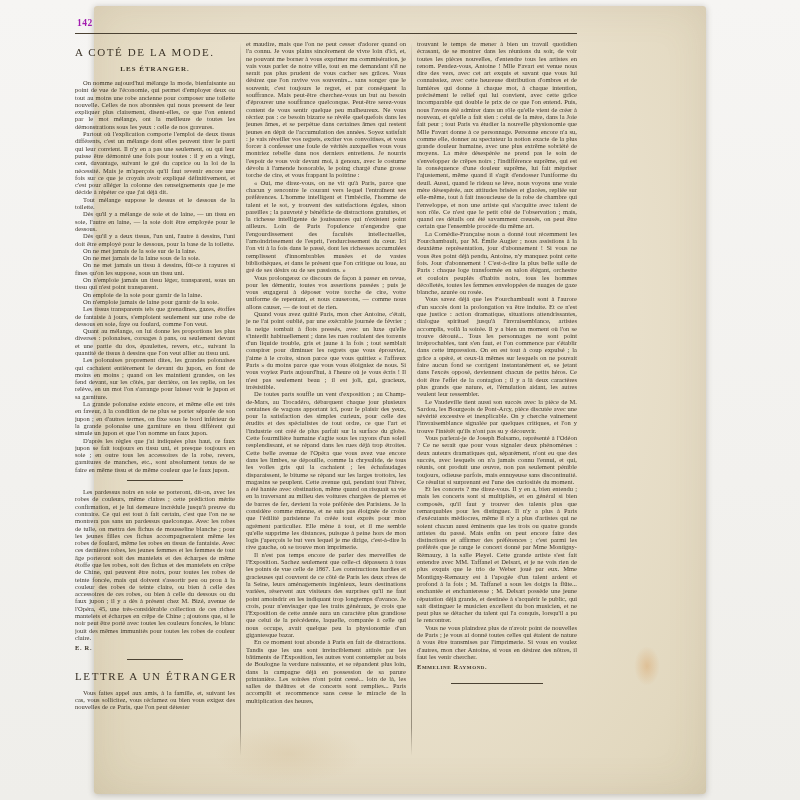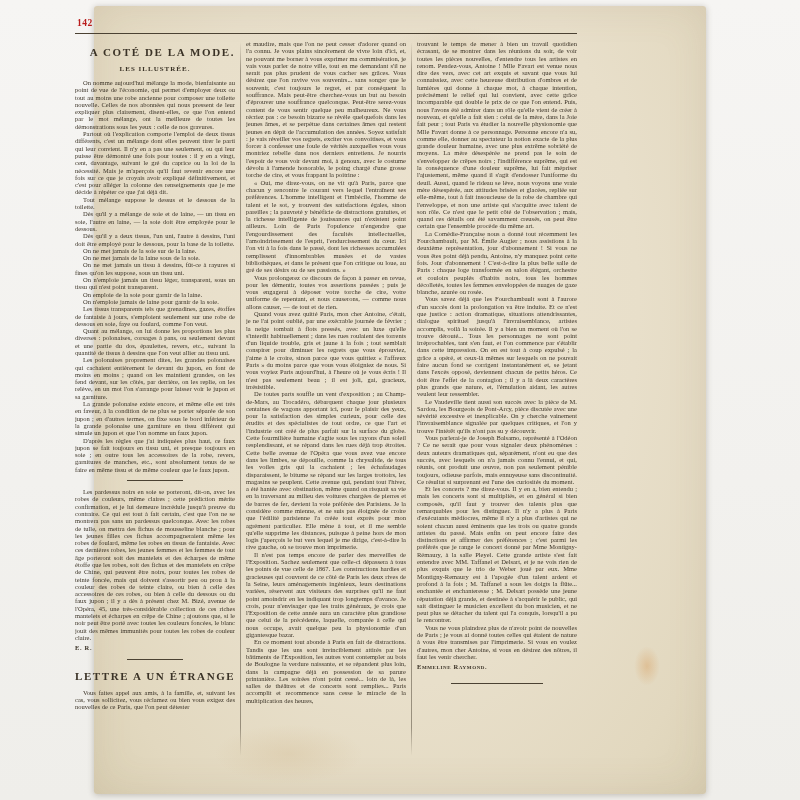--- a/index.html
+++ b/index.html
@@ -13,33 +13,33 @@
     position:absolute;left:94px;top:6px;width:612px;height:788px;
     background:radial-gradient(ellipse at 50% 38%, #ece3d0 0%, #e8dfca 55%, #e2d8bf 85%, #dcd2b6 100%);
     box-shadow:0 1px 6px rgba(60,50,35,.28), inset 0 0 40px rgba(120,100,70,.12);
     border-radius:3px;
   }
   .stain{position:absolute;border-radius:50%;pointer-events:none;}
   .stain.s1{left:120px;top:718px;width:150px;height:60px;background:radial-gradient(ellipse,rgba(196,162,110,.20),rgba(196,162,110,0) 70%);}
   .stain.s2{left:540px;top:640px;width:26px;height:40px;background:radial-gradient(ellipse,rgba(214,150,80,.38),rgba(214,150,80,0) 70%);}
   .stain.s3{left:300px;top:20px;width:120px;height:40px;background:radial-gradient(ellipse,rgba(190,160,115,.14),rgba(190,160,115,0) 70%);}
 
-  .header{position:absolute;left:75px;top:14px;width:502px;height:26px;color:#b91c1c;}
+  .header{position:absolute;left:75px;top:14px;width:502px;height:26px;color:#a21caf;}
   .page-number{position:absolute;left:2px;top:4px;font-weight:bold;font-size:9.5px;letter-spacing:.5px;}
   .masthead{position:absolute;left:0;right:0;top:4px;text-align:center;font-weight:bold;font-size:9.5px;letter-spacing:1.2px;}
   .header-rule{position:absolute;left:0;right:0;top:19px;border-top:1.2px solid #4b4233;}
 
   .columns{
     position:absolute;left:75px;top:40px;width:502px;height:730px;
     display:flex;color:#3b3327;
   }
   .col{width:160px;height:730px;overflow:hidden;}
   .colsep{width:1px;margin:2px 5px 14px 5px;background:linear-gradient(180deg,rgba(75,66,51,.0),rgba(75,66,51,.5) 4%,rgba(75,66,51,.5) 96%,rgba(75,66,51,0));}
 
-  .art-title{font-size:11px;font-weight:bold;letter-spacing:1.6px;text-align:right;margin:6px 0 7px 0;white-space:nowrap;}
+  .art-title{font-size:11px;font-weight:normal;letter-spacing:1.6px;text-align:left;margin:6px 0 7px 0;white-space:nowrap;}
   .art-subtitle{font-size:7px;font-weight:bold;letter-spacing:1px;text-align:center;margin:0 0 6px 0;}
   .col p{margin:0;font-size:6.5px;line-height:7.3px;text-align:justify;text-indent:8px;word-spacing:.2px;}
   .col p.noindent{text-indent:0;}
   .divider{width:56px;border-top:1.3px solid #4b4233;margin:7px auto 7px auto;}
   .signature{text-align:right;font-size:7px;font-weight:bold;letter-spacing:.6px;padding-right:22px;margin:3px 0 2px 0 !important;text-indent:0 !important;}
   .signature-author{font-variant:small-caps;font-size:7.5px;padding-right:10px;}
   .end-rule{width:92px;border-top:1.2px solid #4b4233;margin:12px auto 0 auto;}
   .lettre-title{margin-top:10px;}
 </style>
 </head>
@@ -55,21 +55,21 @@
 
 <div class="header">
   <span class="page-number">142</span>
   <div class="header-rule"></div>
 </div>
 
 <div class="columns">
 
   <div class="col">
     <h1 class="art-title">A COTÉ DE LA MODE.</h1>
-    <h2 class="art-subtitle">LES ILLUSTRÉE.</h2>
+    <h2 class="art-subtitle">LES ÉTRANGER.</h2>
     <div>
         <p>On nomme aujourd'hui mélange la mode, bienfaisante au point de vue de l'économie, qui permet d'employer deux ou tout au moins une robe ancienne pour composer une toilette nouvelle. Celles de nos abonnées qui nous pressent de leur expliquer plus clairement, disent-elles, ce que l'on entend par le mot mélange, ont la meilleure de toutes les démonstrations sous les yeux : celle de nos gravures.</p>
         <p>Partout où l'explication comporte l'emploi de deux tissus différents, c'est un mélange dont elles peuvent tirer le parti qui leur convient. Il n'y en a pas une seulement, ou qui leur puisse être démontré une fois pour toutes : il y en a vingt, cent, davantage, suivant le gré du caprice ou la loi de la nécessité. Mais je m'aperçois qu'il faut revenir encore une fois sur ce que je croyais avoir expliqué définitivement, et c'est pour alléger la colonne des renseignements que je me décide à répéter ce que j'ai déjà dit.</p>
         <p>Tout mélange suppose le dessus et le dessous de la toilette.</p>
         <p>Dès qu'il y a mélange de soie et de laine, — un tissu en soie, l'autre en laine, — la soie doit être employée pour le dessous.</p>
         <p>Dès qu'il y a deux tissus, l'un uni, l'autre à dessins, l'uni doit être employé pour le dessous, pour la base de la toilette.</p>
         <p>On ne met jamais de la soie sur de la laine.</p>
         <p>On ne met jamais de la laine sous de la soie.</p>
         <p>On ne met jamais un tissu à dessins, fût-ce à rayures si fines qu'on les suppose, sous un tissu uni.</p>
         <p>On n'emploie jamais un tissu léger, transparent, sous un tissu qui n'est point transparent.</p>

